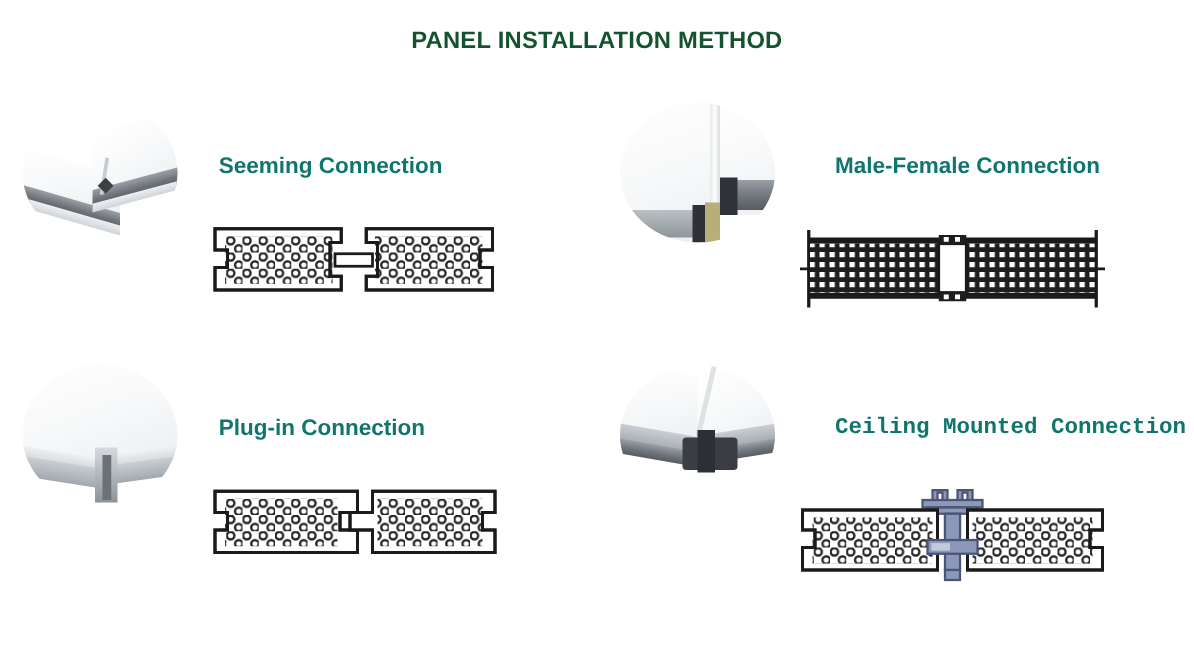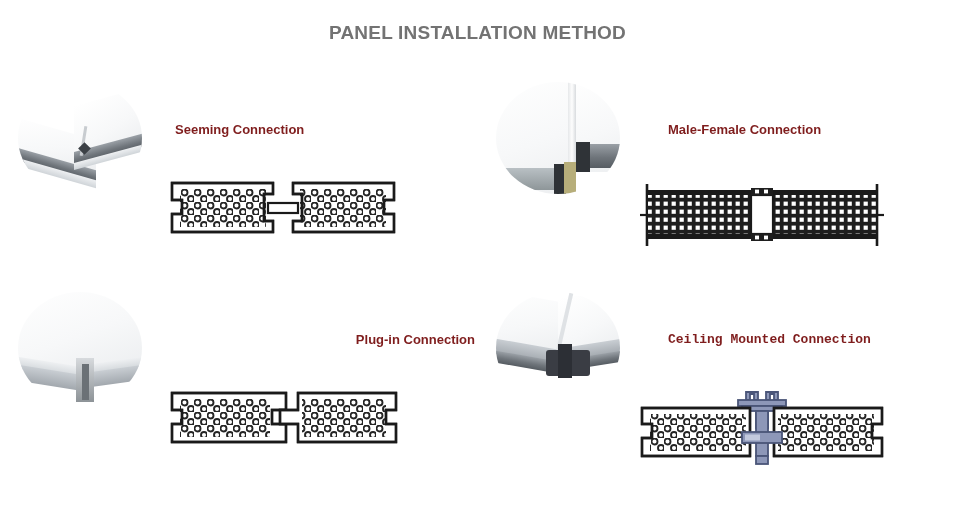--- a/index.html
+++ b/index.html
@@ -6,27 +6,27 @@
   body{
     width:955px;height:528px;
     background:#ffffff;
     font-family:"Liberation Sans", sans-serif;
     overflow:hidden;
     position:relative;
   }
   .page-title{
     position:absolute;top:22px;left:0;width:955px;
     text-align:center;
-    font-size:19px;font-weight:bold;color:#737373;
+    font-size:19px;font-weight:bold;color:#14532d;
     letter-spacing:.2px;
   }
   .quad{position:absolute;width:477px;height:215px;}
   .q-tl{left:0;top:78px;}
   .q-tr{left:478px;top:78px;}
-  .q-bl{left:0;top:288px;text-align:right;}
+  .q-bl{left:0;top:288px;}
   .q-br{left:478px;top:288px;font-family:Liberation Mono, monospace;}
 
   
   .photo{
     position:absolute;left:18px;top:4px;
     width:124px;height:112px;
     border-radius:50%;
     overflow:hidden;
     background:#ffffff;
   }
@@ -36,21 +36,21 @@
   .slab{position:absolute;}
   .face{background:linear-gradient(160deg,#ffffff 0%,#f7f8f9 55%,#eceef0 100%);}
   .edge-dark{background:linear-gradient(180deg,#9aa0a6 0%,#6f757b 55%,#565c62 100%);}
   .edge-mid{background:linear-gradient(180deg,#c9ced3 0%,#a2a8ae 100%);}
   .edge-lt{background:linear-gradient(180deg,#eef0f2 0%,#cfd4d8 100%);}
   .seamline{background:#c8ccd0;}
 
   
   .conn-label{
     position:absolute;left:175px;top:44px;width:300px;
-    font-size:13px;font-weight:bold;color:#7f1d1d;
+    font-size:18px;font-weight:bold;color:#0f766e;
   }
   .q-tr .conn-label,.q-br .conn-label{left:190px;}
 
   
   .drawing{position:absolute;left:168px;top:98px;}
   .q-tr .drawing,.q-br .drawing{left:160px;}
 </style>
 </head>
 <body>
 

